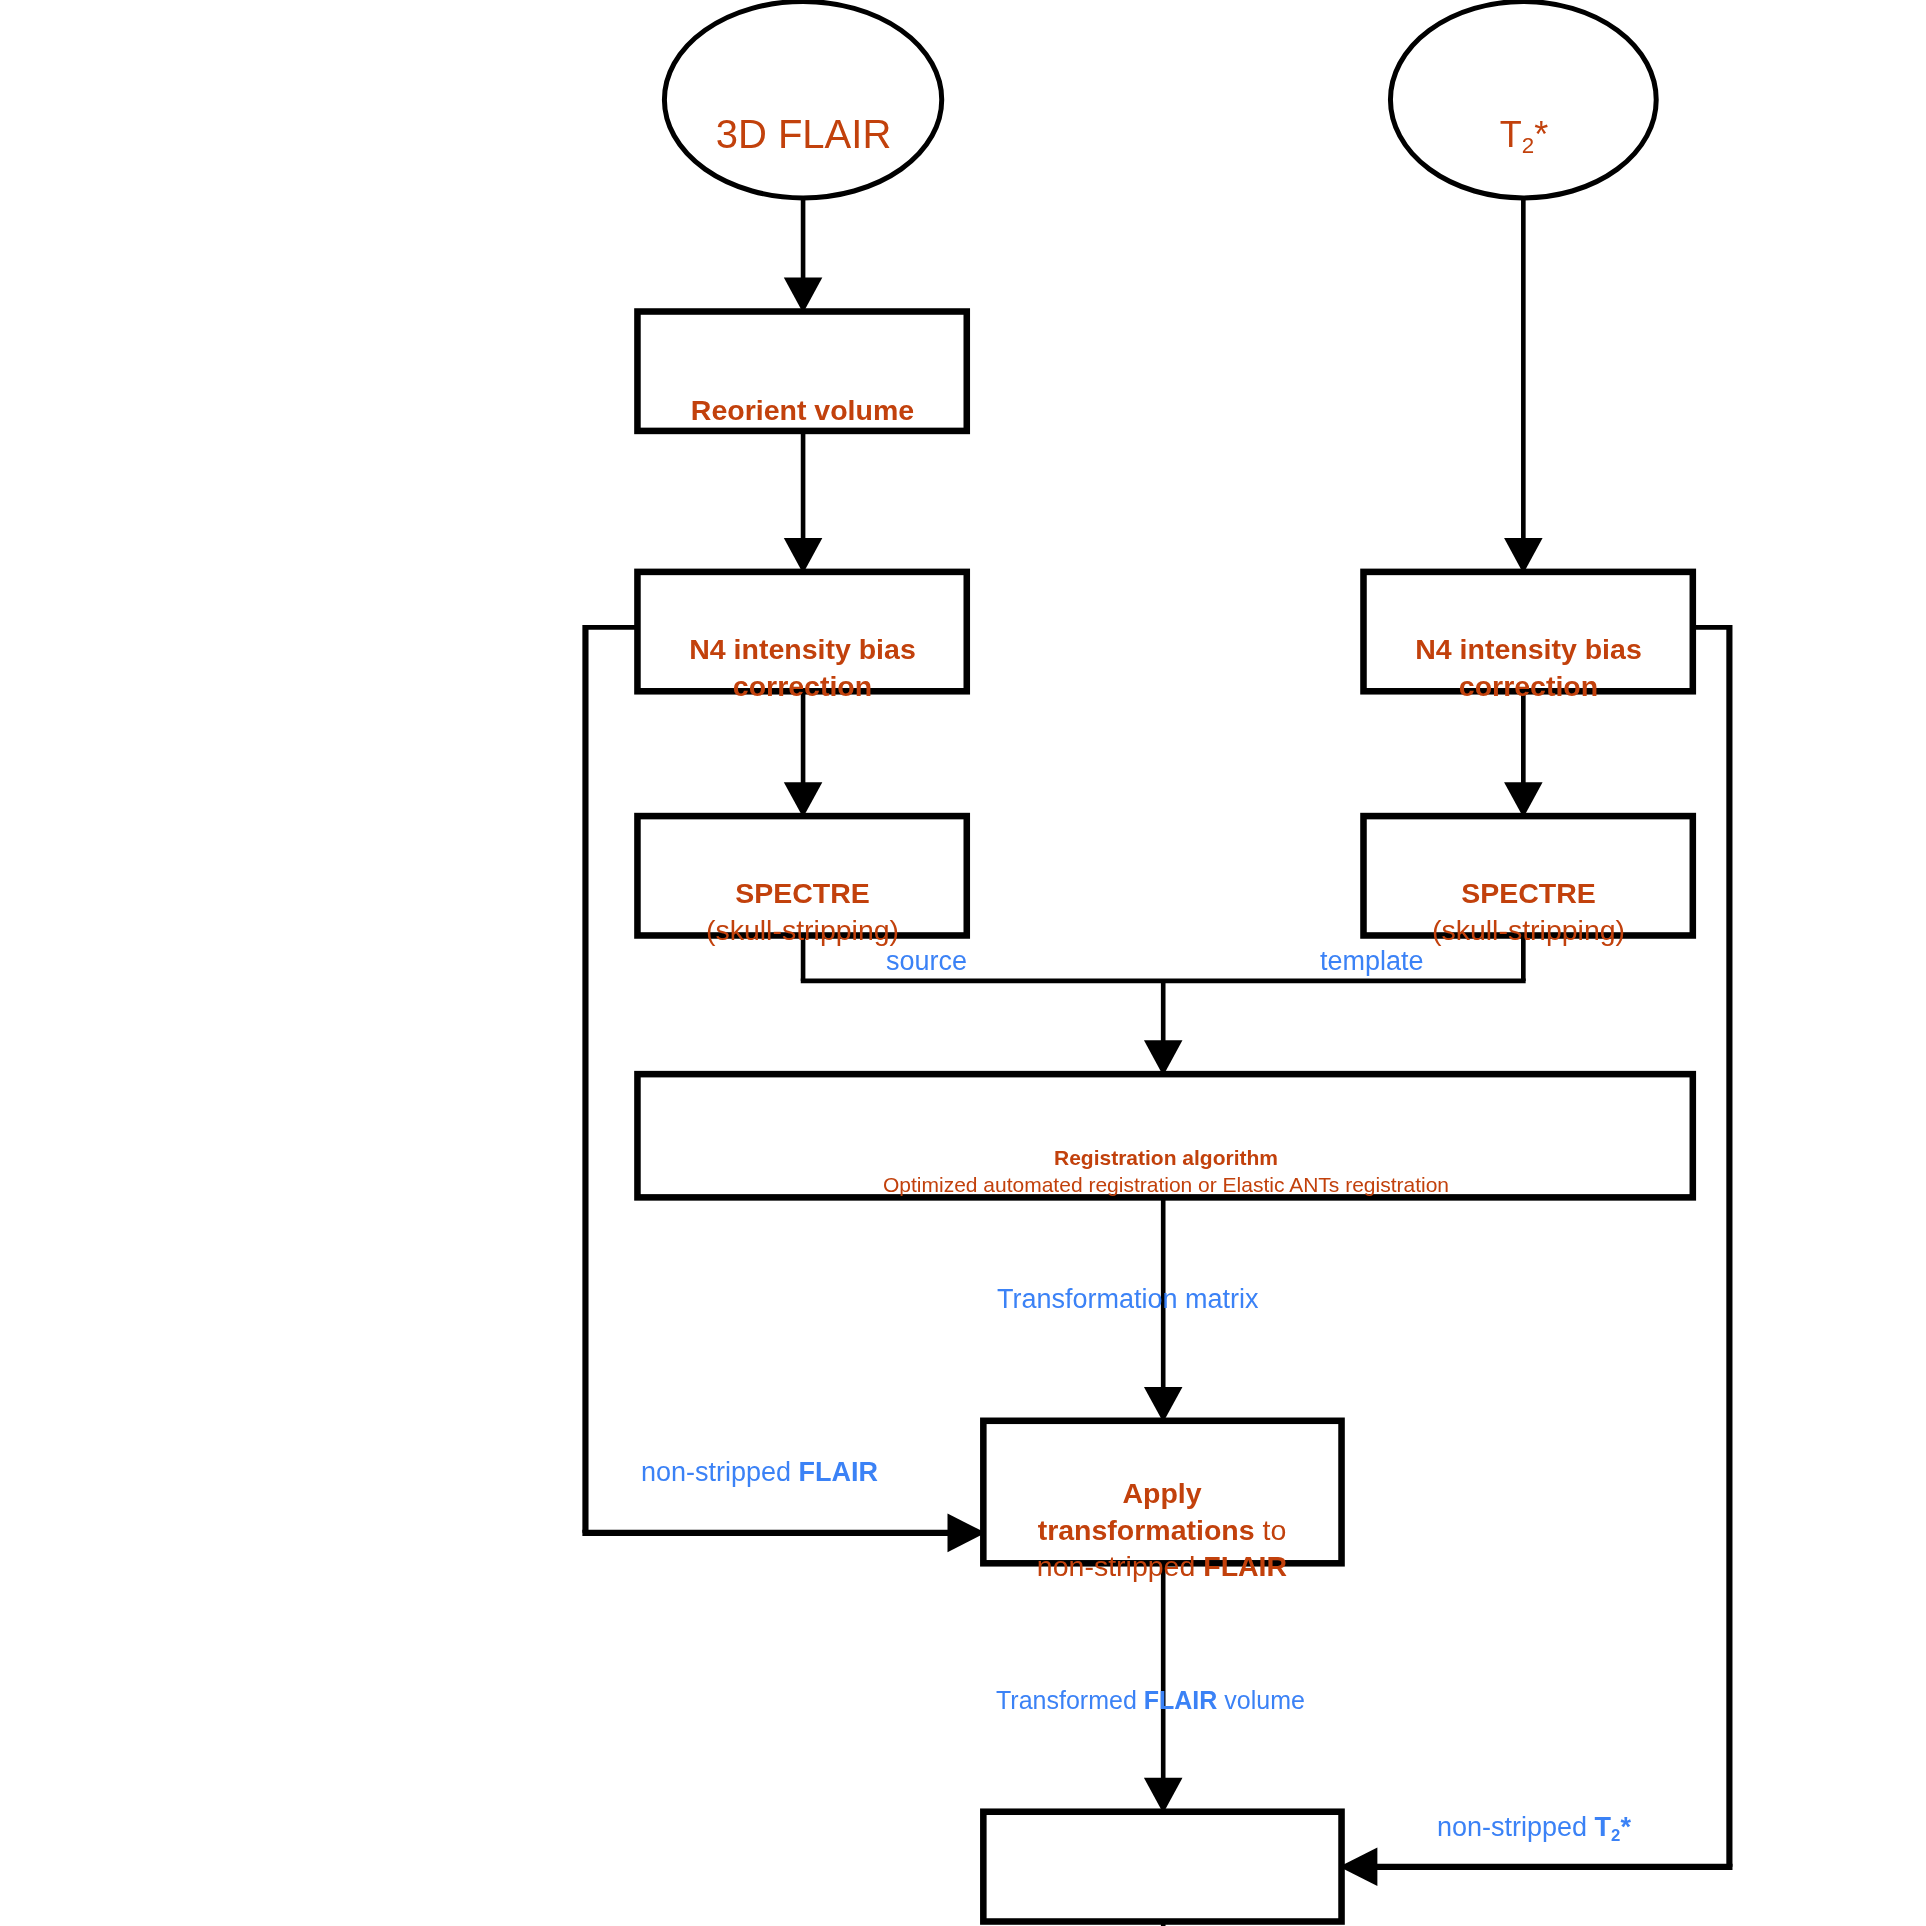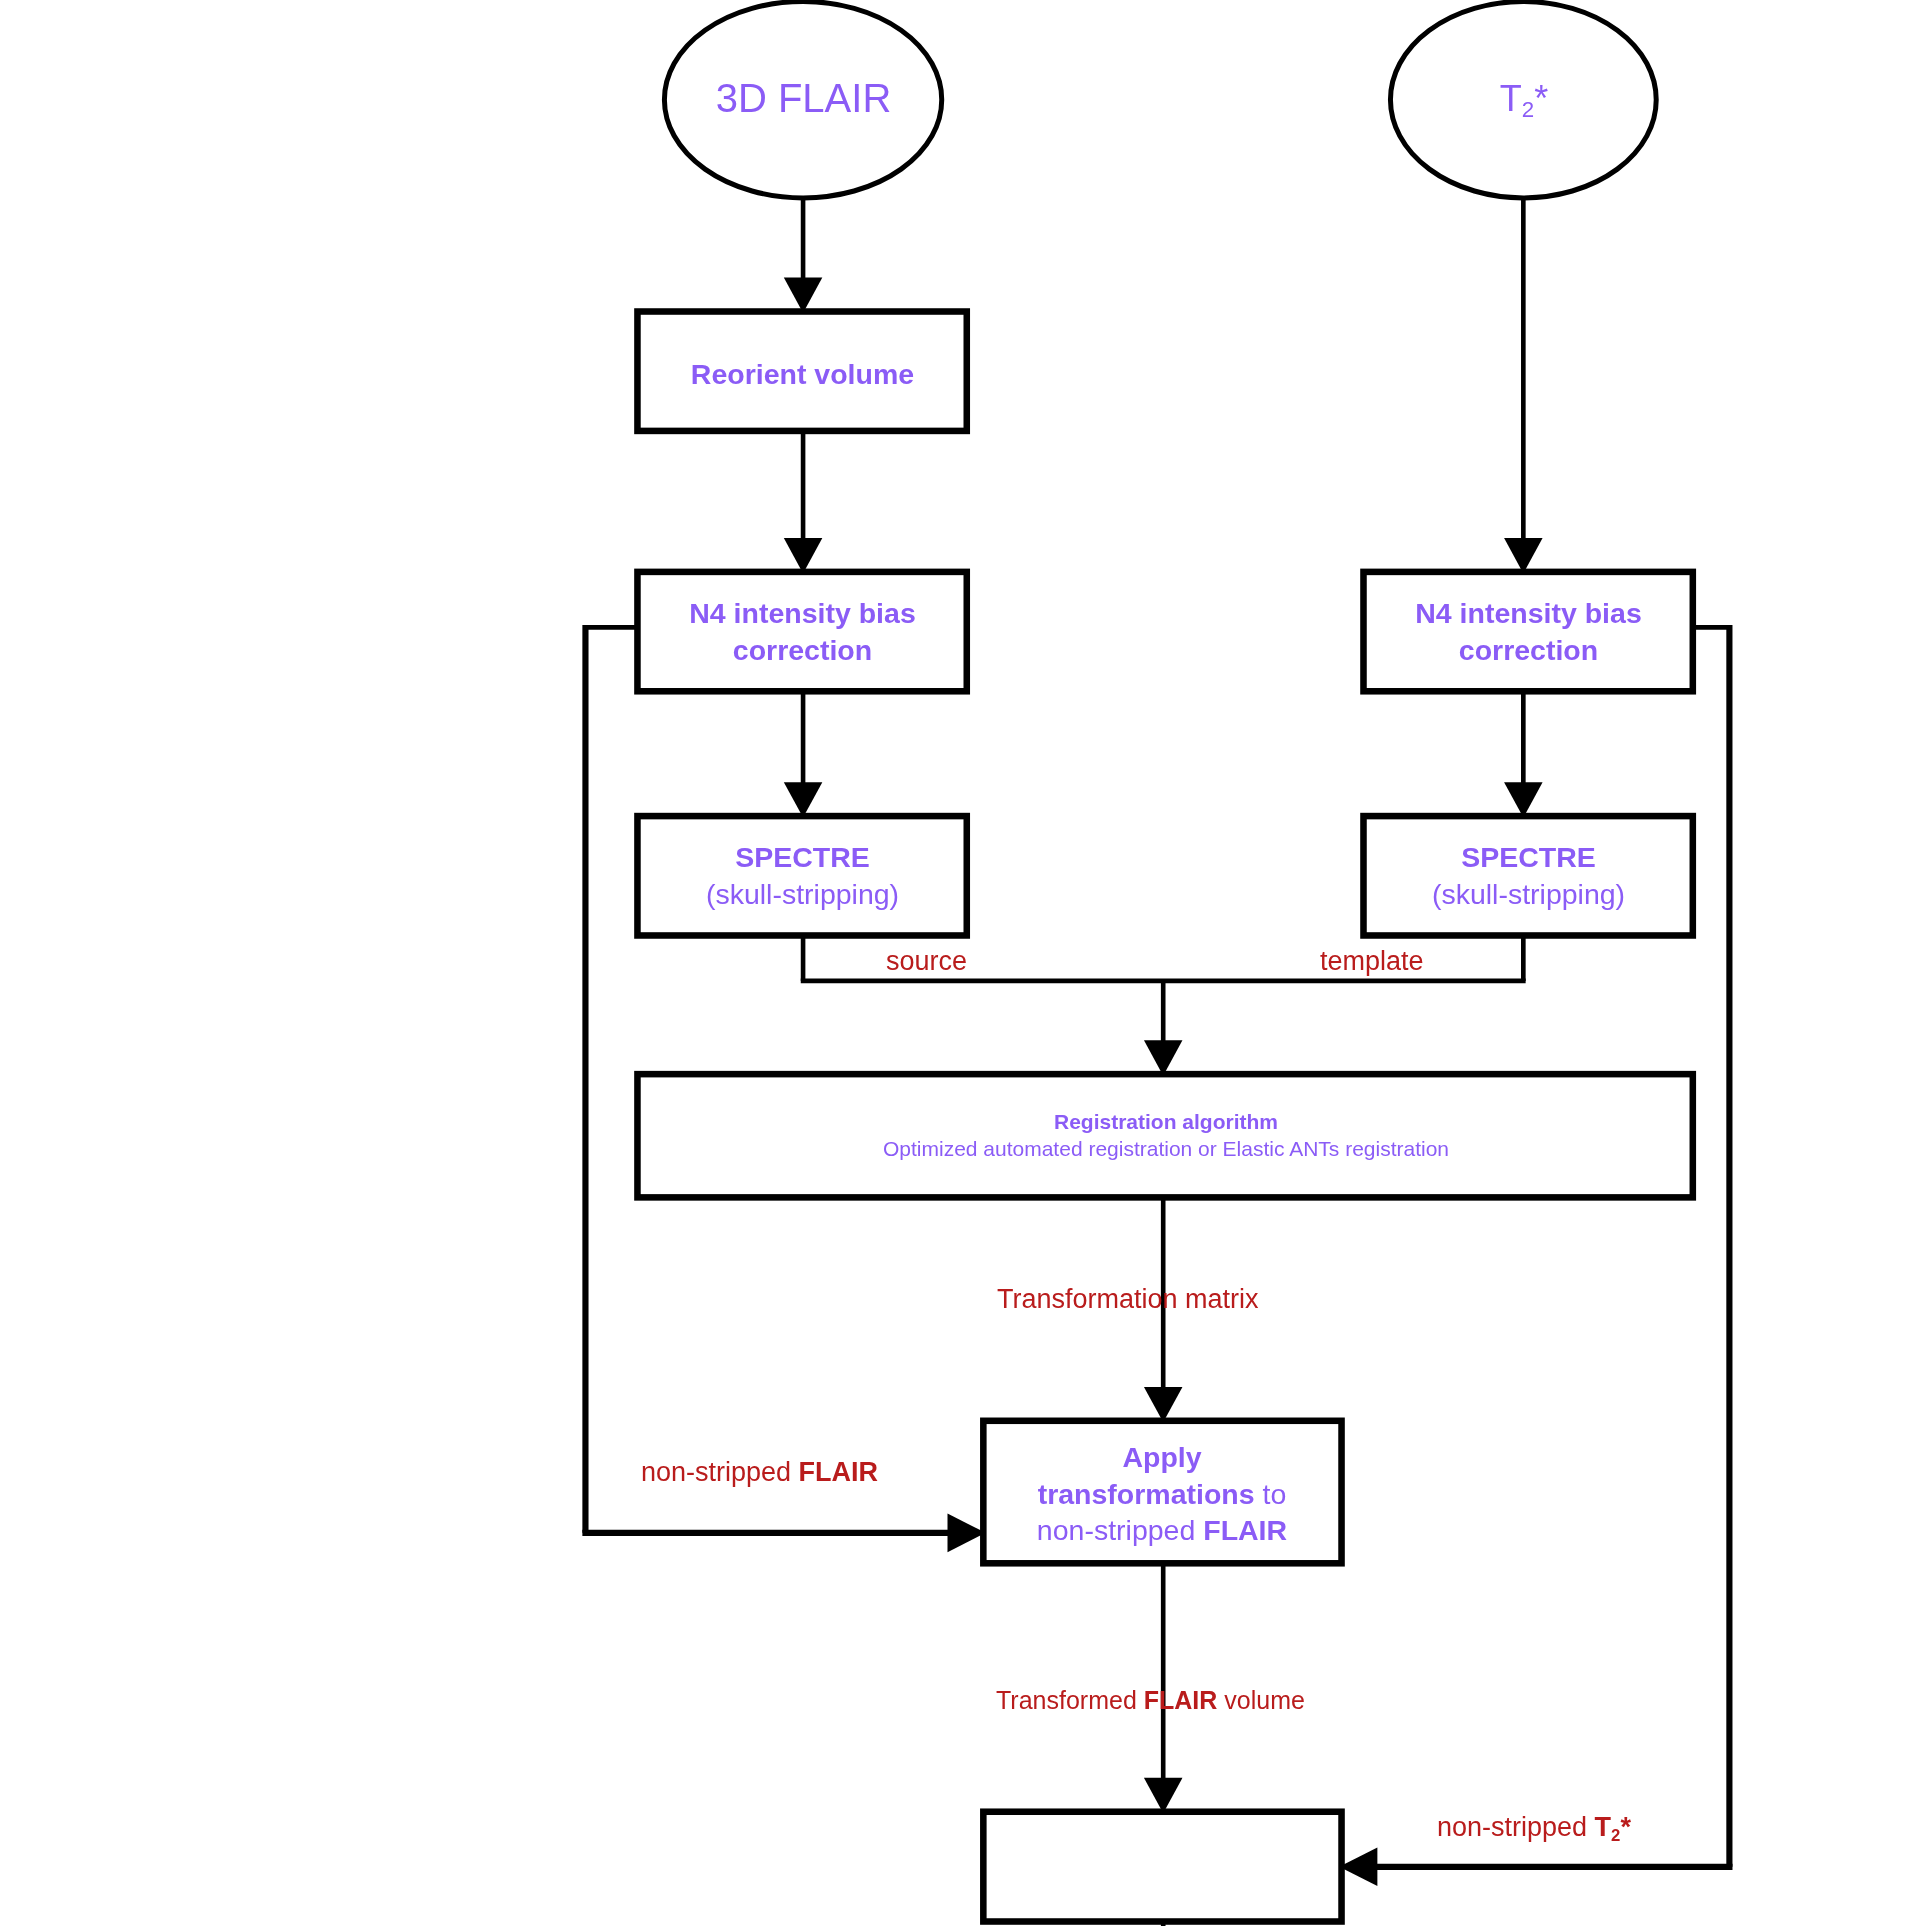--- a/index.html
+++ b/index.html
@@ -27,32 +27,33 @@
     height: 2275px;
     display: block;
   }
   .shape-fill { fill: #ffffff; }
   .shape-stroke { stroke: #000000; fill: none; }
   .edge { stroke: #000000; fill: none; stroke-linecap: butt; }
   .arrowhead { fill: #000000; stroke: none; }
 
   .node-text {
     position: absolute;
-    color: #8b5cf6;
+    color: #c2410c;
     text-align: center;
     line-height: 1.28;
     white-space: nowrap;
     display: flex;
     flex-direction: column;
     align-items: center;
     justify-content: center;
+    margin-top: 36px;
   }
   .edge-label {
     position: absolute;
-    color: #b91c1c;
+    color: #3b82f6;
     white-space: nowrap;
     line-height: 1.2;
   }
   .b { font-weight: bold; }
   .n { font-weight: normal; }
   sub {
     font-size: 0.62em;
     vertical-align: -0.28em;
     line-height: 0;
   }

